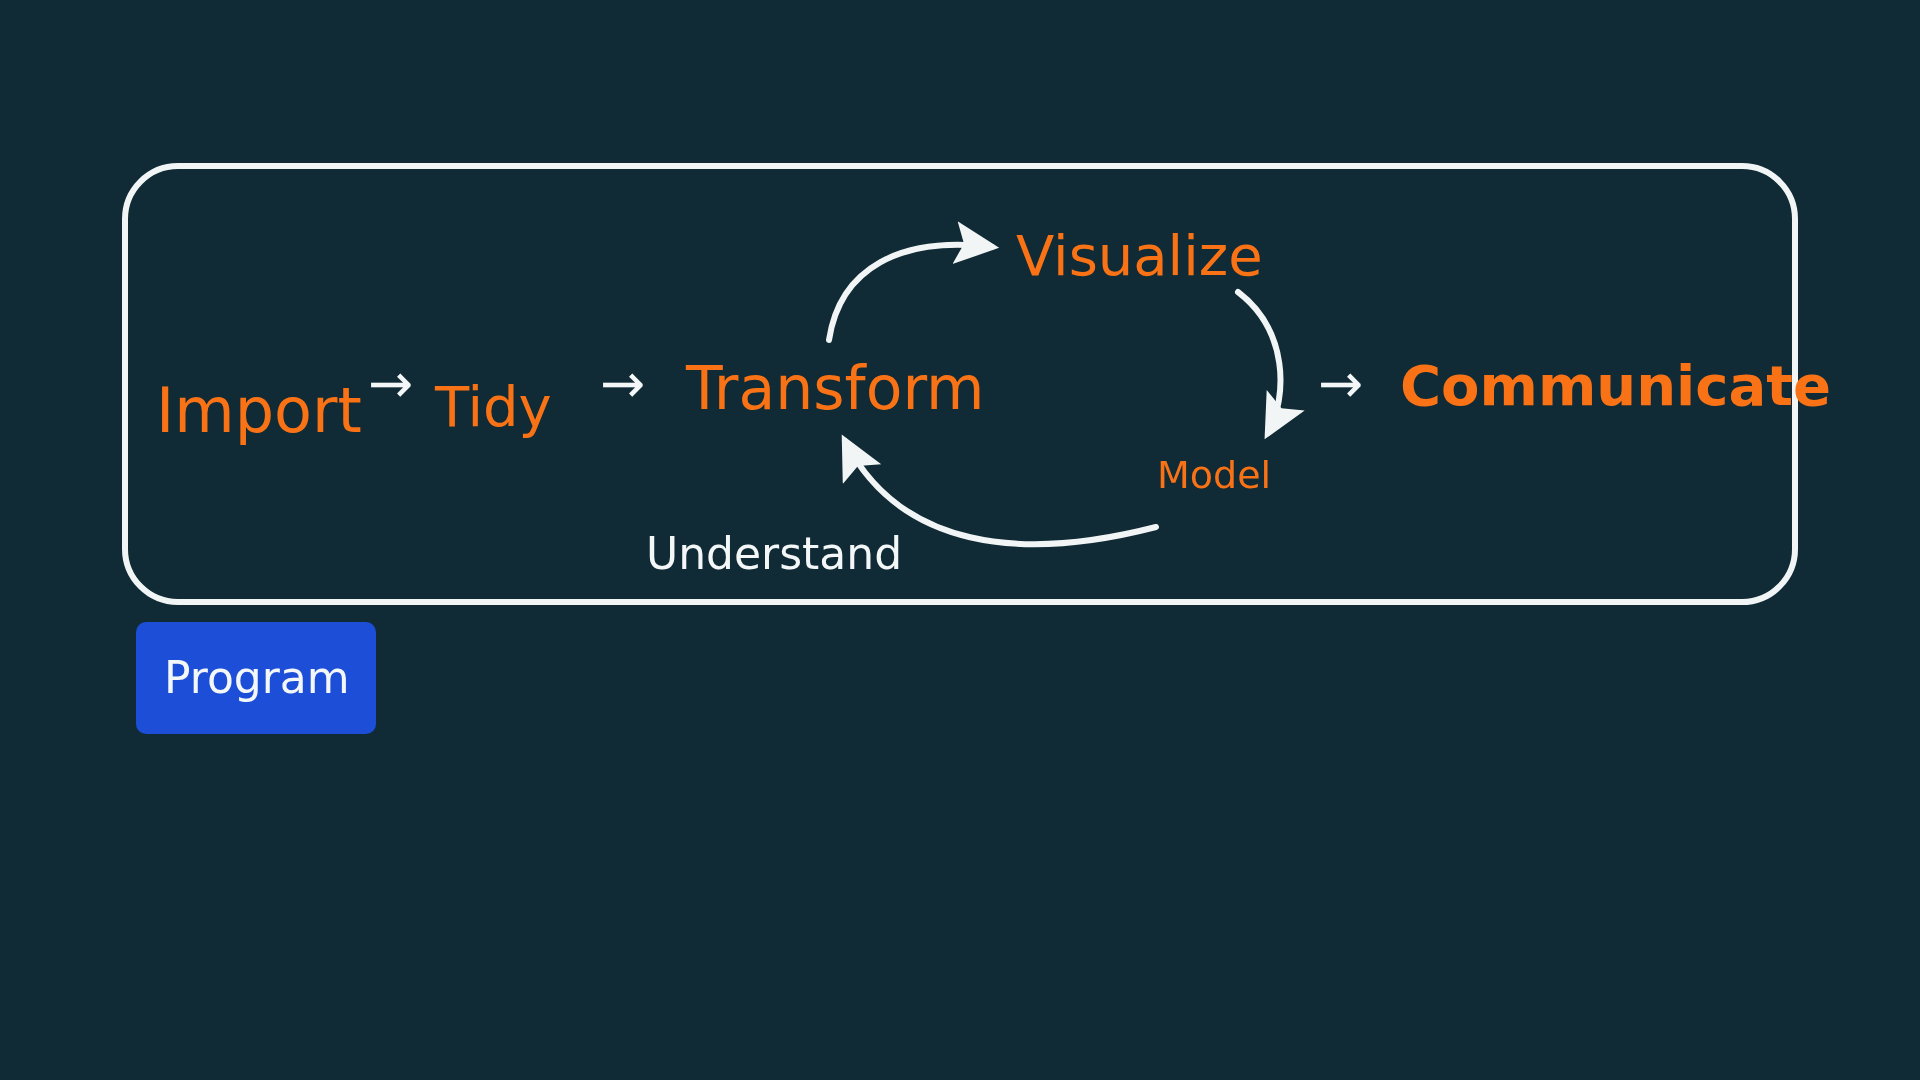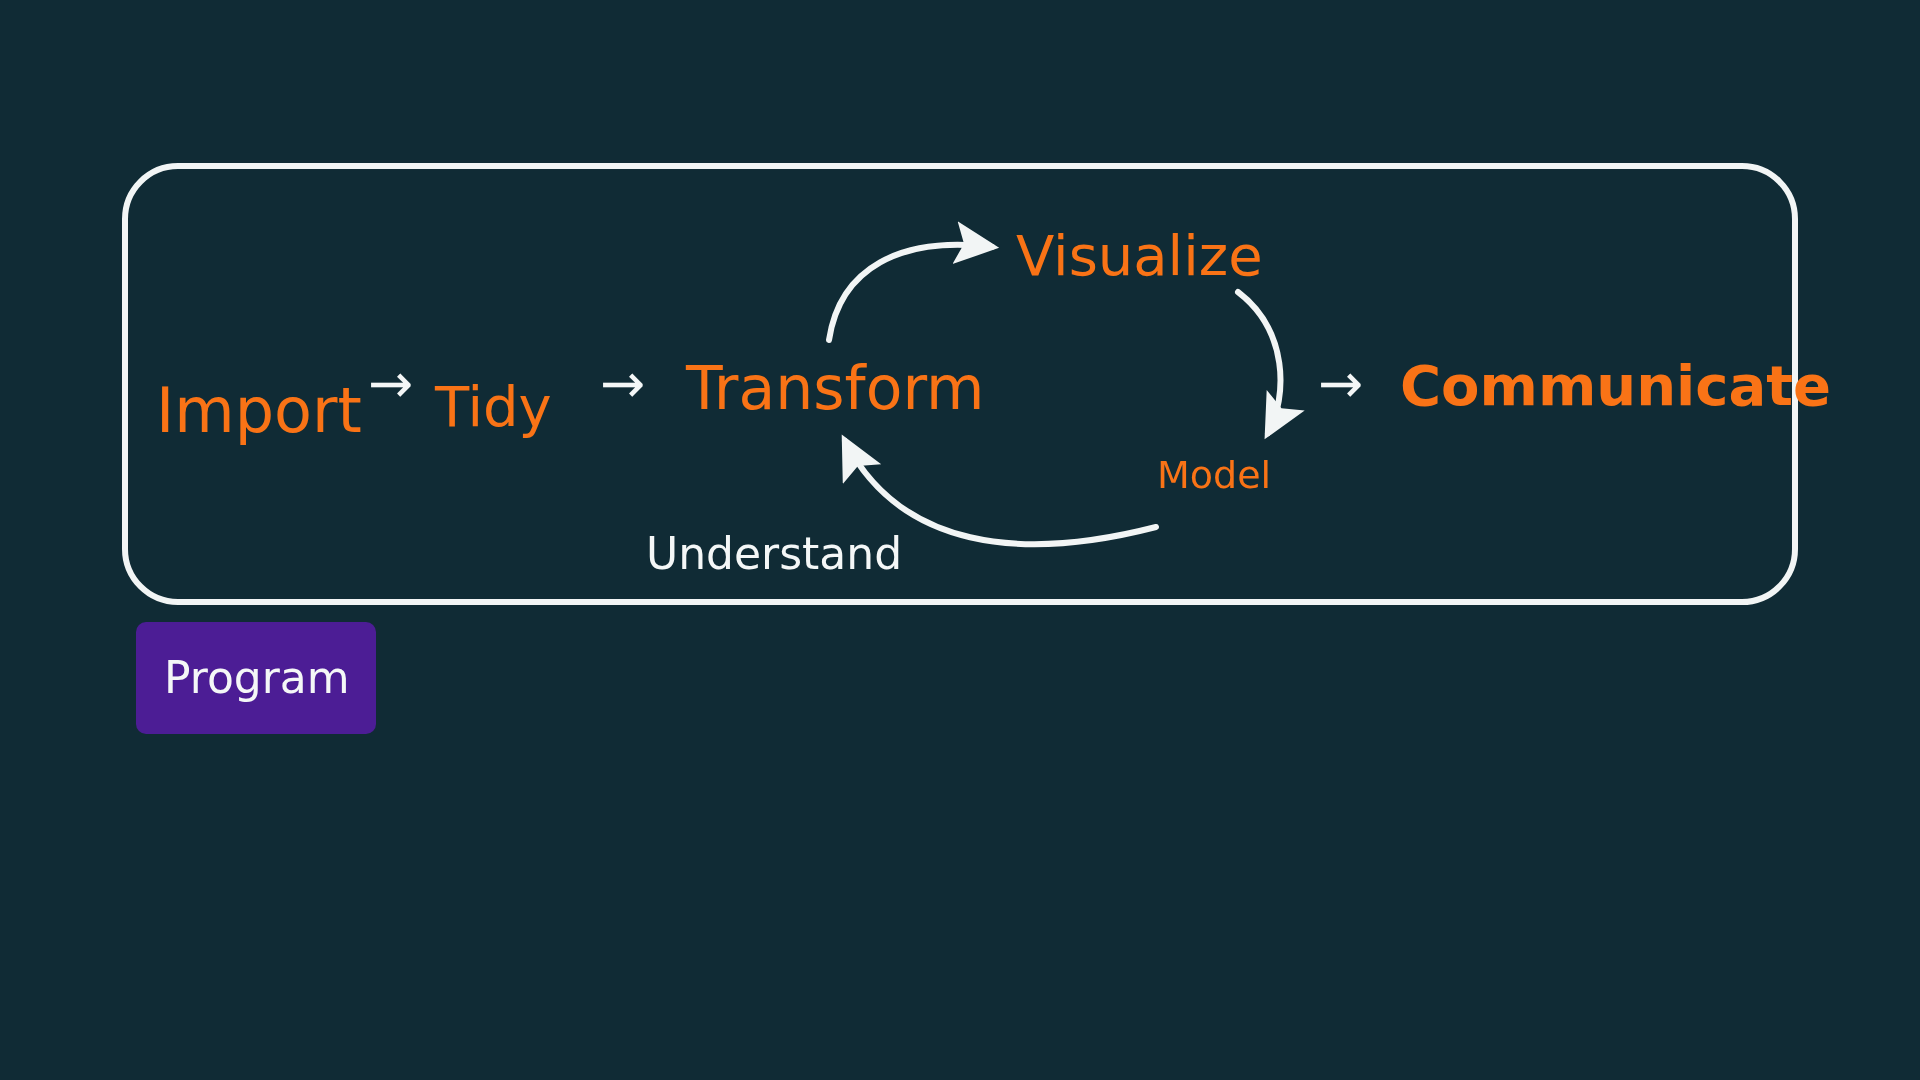--- a/index.html
+++ b/index.html
@@ -84,21 +84,21 @@
     pointer-events: none;
   }
 
   
   .program-badge {
     position: absolute;
     left: 136px;
     top: 622px;
     width: 240px;
     height: 112px;
-    background: #4c1d95;
+    background: #1d4ed8;
     border-radius: 10px;
     display: flex;
     align-items: center;
     padding-left: 28px;
     box-sizing: border-box;
   }
   .program-badge-label {
     color: #f4f7f7;
     font-size: 44px;
     line-height: 1;

